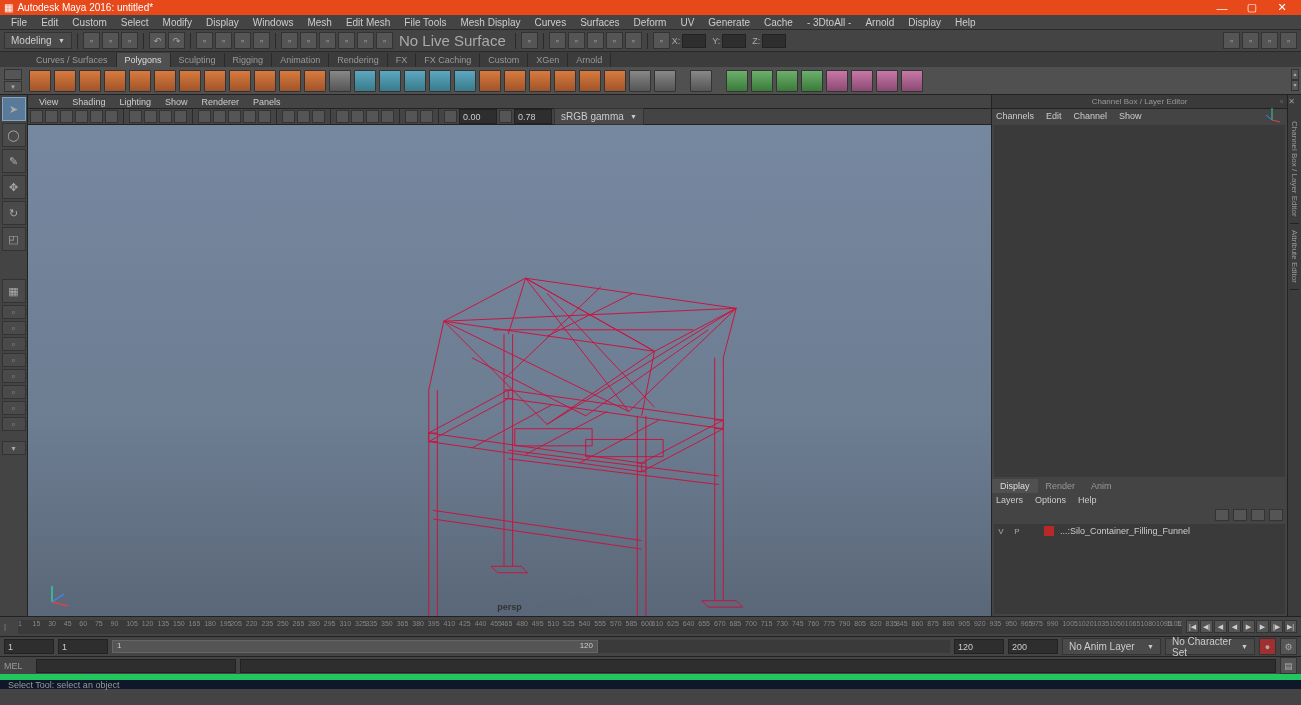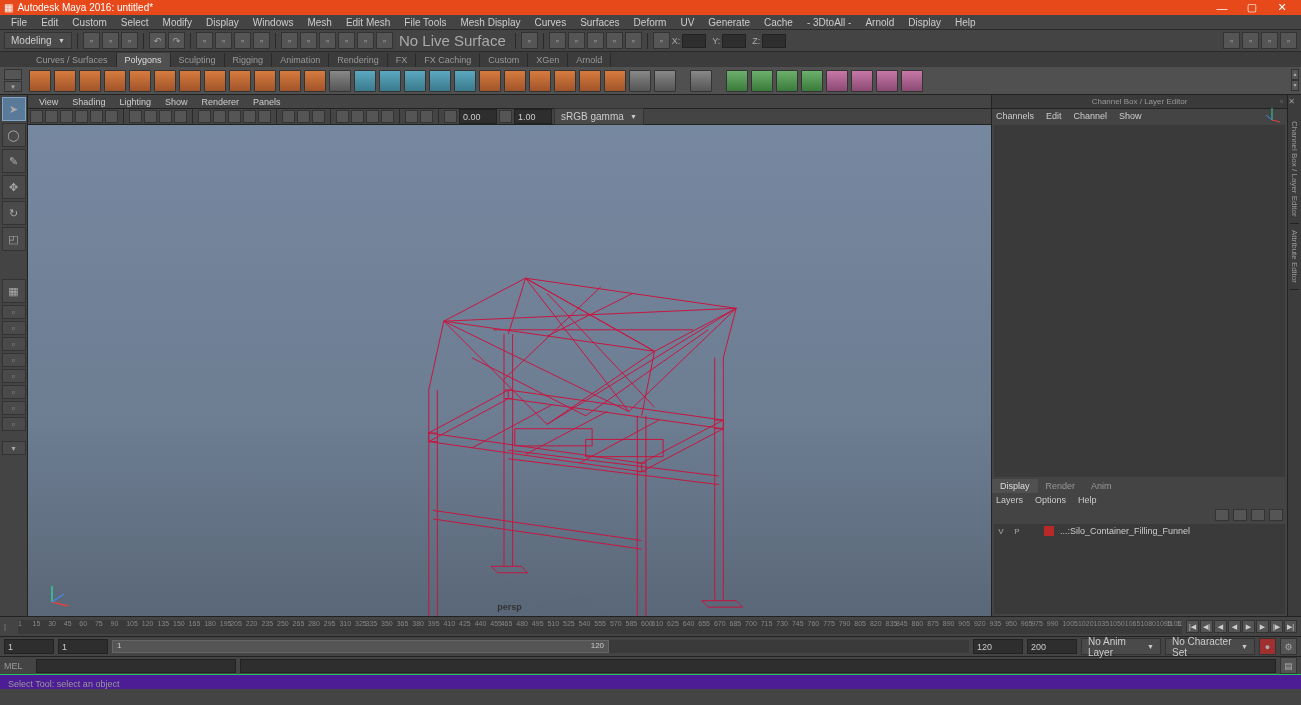--- a/index.html
+++ b/index.html
@@ -59,21 +59,21 @@
 .playctrls{display:flex;gap:1px}
 .pbtn{width:13px;height:13px;background:#555;border:1px solid #333;display:flex;align-items:center;justify-content:center;font-size:7px;color:#ccc}
 .rangebar{height:20px;background:#444;border-top:1px solid #222;display:flex;align-items:center;padding:0 4px;gap:4px}
 .numfld{width:50px;height:15px;background:#2e2e2e;border:1px solid #222;padding:0 3px;font-size:9px;display:flex;align-items:center}
 .rslider{flex:1;height:13px;background:#3a3a3a;position:relative}
 .rslider .thumb{position:absolute;height:100%;background:#555;border:1px solid #666}
 .cmdline{height:18px;background:#444;border-top:1px solid #222;display:flex;align-items:center;padding:0 4px;gap:4px}
 .cmdlabel{font-size:9px;color:#999;width:28px}
 .cmdinput{flex:0 0 200px;height:14px;background:#2e2e2e;border:1px solid #222}
 .cmdinput2{flex:1;height:14px;background:#2e2e2e;border:1px solid #222}
-.helpline{height:15px;background:#4c1d95;border-top:1px solid #22c55e;display:flex;align-items:flex-end;padding:0 8px;font-size:9px;color:#999}
+.helpline{height:15px;background:#0f172a;border-top:6px solid #22c55e;display:flex;align-items:flex-start;padding:0 8px;font-size:9px;color:#999}
 .nlsurf{font-size:15px;color:#aaa;padding:0 4px}
 .coordlbl{font-size:9px;color:#aaa}
 .coordfld{width:24px;height:14px;background:#2e2e2e;border:1px solid #222;margin-right:4px}
 .scrollcap{position:absolute;right:2px;top:2px;width:8px;height:22px;display:flex;flex-direction:column}
 .scrollcap div{flex:1;background:#555;border:1px solid #333;font-size:6px;text-align:center;color:#aaa}
 </style>
 </head>
 <body>
 
 <div class="titlebar">
@@ -283,21 +283,21 @@
       <div class="divider"></div>
       <div class="pticon"></div>
       <div class="pticon"></div>
       <div class="divider"></div>
       <div class="pticon"></div>
       <div class="numfld" style="width:38px">
           <span>0.00</span>
         </div>
       <div class="pticon"></div>
       <div class="numfld" style="width:38px">
-          <span>1.00</span>
+          <span>0.78</span>
         </div>
       <div class="dropdown" style="width:90px">
         <span>sRGB gamma</span>
           <span class="caret">▼</span>
       </div>
     </div>
     <div class="viewport">
       <svg width="100%" height="100%" viewBox="0 0 960 491">
         <g transform="translate(496 480) scale(2.15 -2.15)" stroke="#c9133e" stroke-width="0.45" fill="none" stroke-linejoin="round">
 
@@ -542,21 +542,21 @@
       <span style="position:absolute;left:4px;top:0;font-size:8px;color:#ccc">1</span>
       <span style="position:absolute;right:4px;top:0;font-size:8px;color:#ccc">120</span>
     </div>
   </div>
   <div class="numfld">
       <span>120</span>
     </div>
   <div class="numfld">
       <span>200</span>
     </div>
-  <div class="dropdown" style="width:80px">
+  <div class="dropdown" style="width:99px">
     <span>No Anim Layer</span>
       <span class="caret">▼</span>
   </div>
   <div class="dropdown" style="width:90px">
     <span>No Character Set</span>
       <span class="caret">▼</span>
   </div>
   <div class="tbicon" style="background:#a03030">●</div>
   <div class="tbicon">⚙</div>
 </div>

